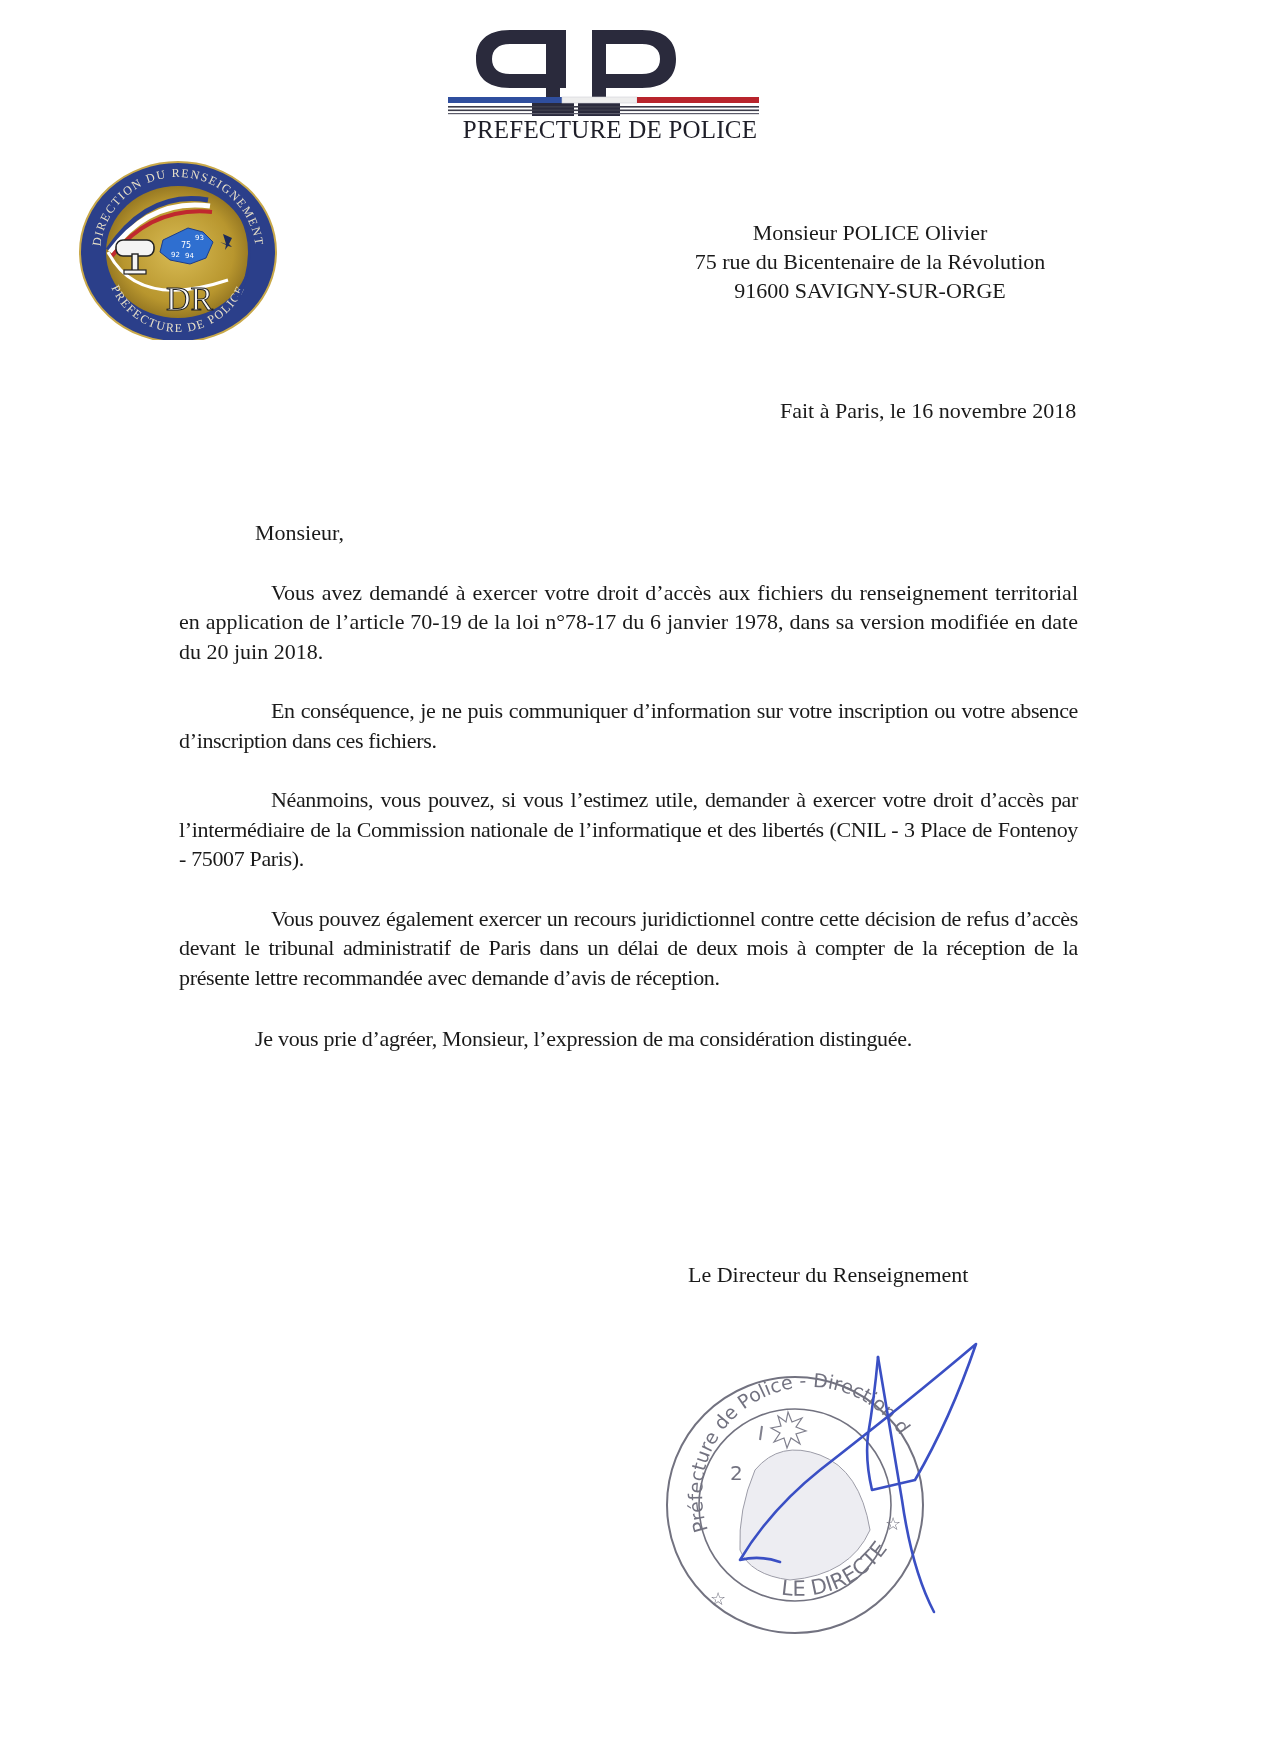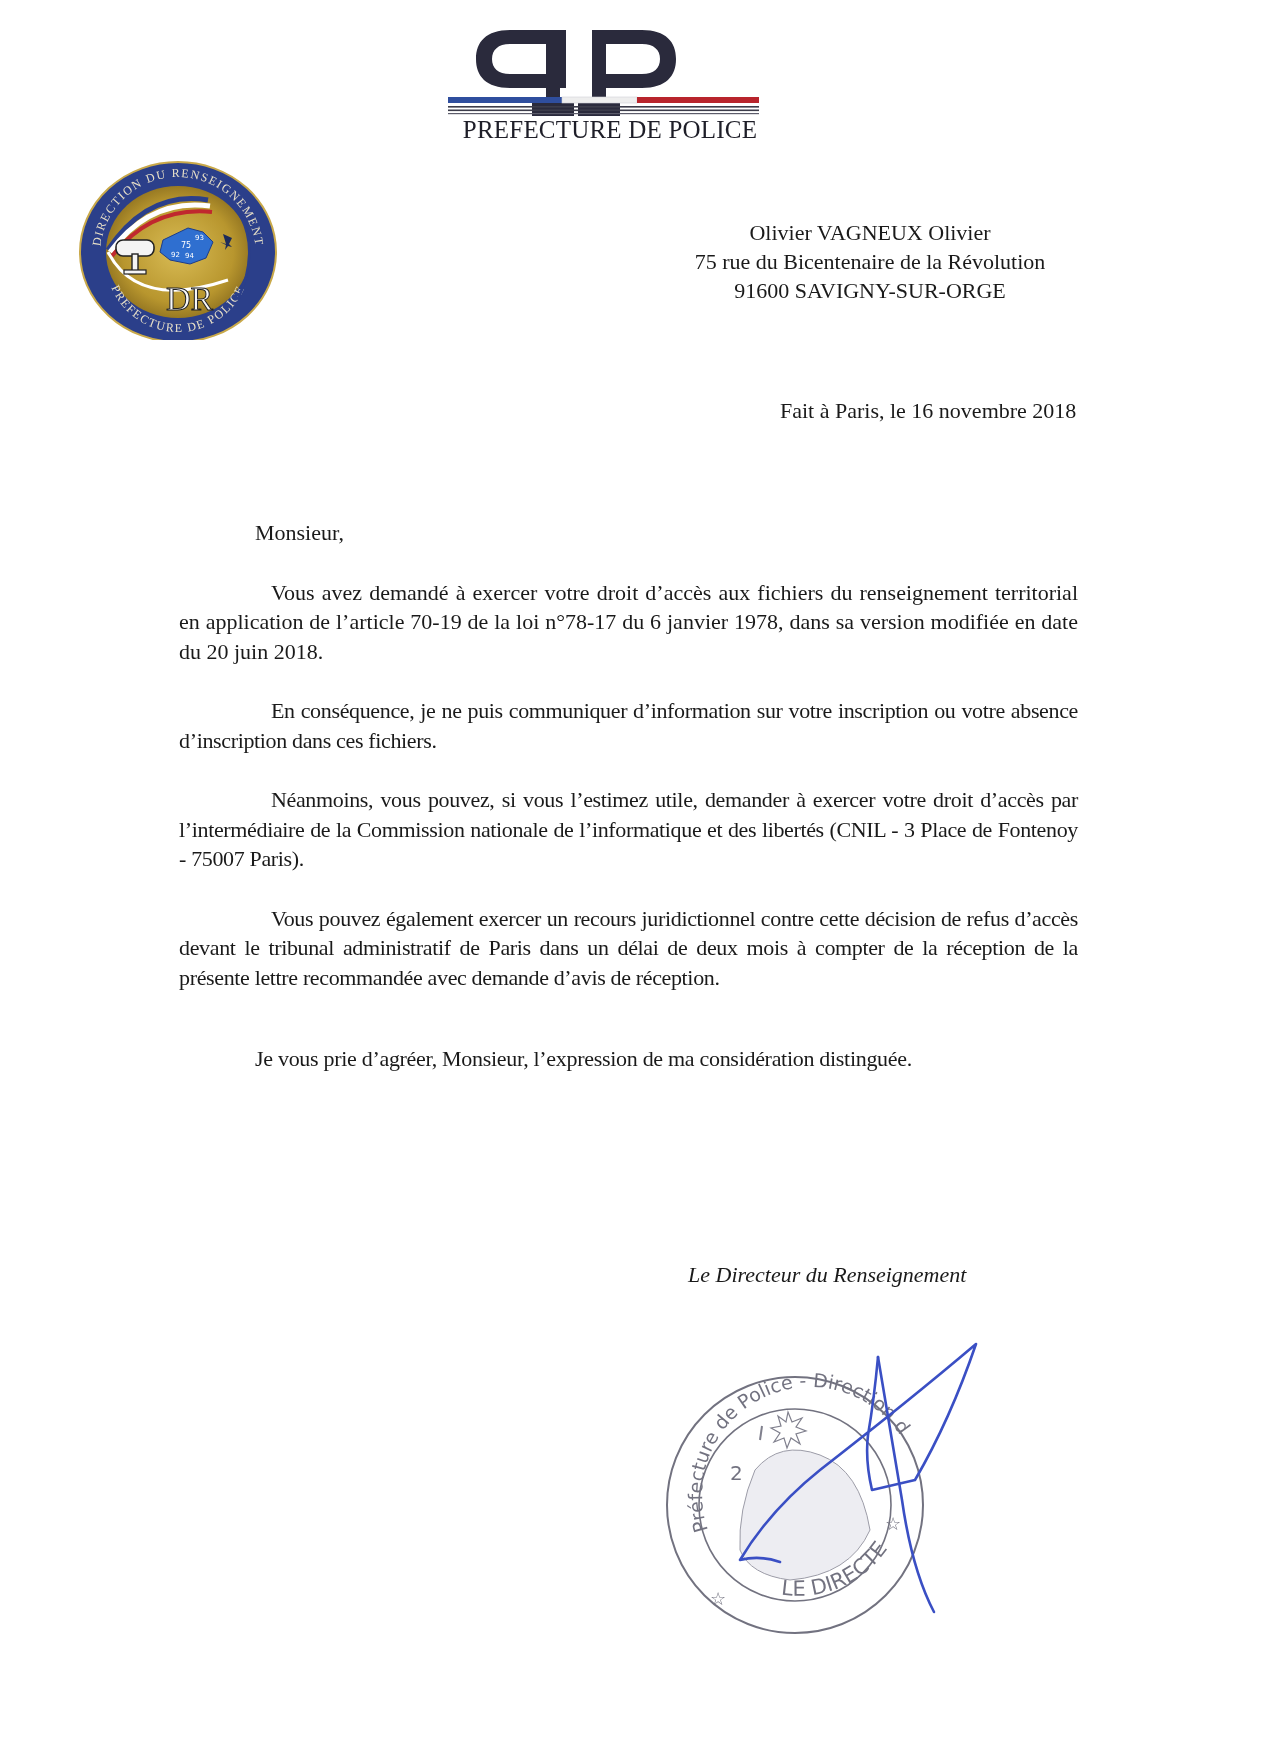--- a/index.html
+++ b/index.html
@@ -20,23 +20,23 @@
                font-size: 22px; line-height: 29px; }
     .address div { white-space: nowrap; }
 
     .date { left: 780px; top: 398px; font-size: 22px; white-space: nowrap; }
 
     
     .body { left: 163px; top: 518px; width: 915px; font-size: 22px; line-height: 29.5px; }
     .salutation { margin-left: 92px; margin-bottom: 30px; }
     .para { text-align: justify; text-indent: 92px; margin: 0 0 30px 16px; }
     .para.condensed { font-stretch: condensed; letter-spacing: -0.35px; }
-    .closing { margin-left: 92px; margin-top: 52px; letter-spacing: -0.3px; }
+    .closing { margin-left: 92px; margin-top: 32px; letter-spacing: -0.3px; }
 
-    .signatory { left: 688px; top: 1262px; font-size: 22px; white-space: nowrap; font-style: italic; }
+    .signatory { left: 688px; top: 1262px; font-size: 22px; white-space: nowrap; }
 
     .seal { left: 660px; top: 1330px; width: 360px; height: 310px; }
   </style>
 </head>
 <body>
 
 <svg class="abs pp-logo" viewBox="0 0 320 110">
 
   <path d="M62 2 H118 V60 H112 V74 H126 V88 H84 V74 H98 V60 H62 C38 60 28 48 28 31 C28 14 38 2 62 2 Z M62 16 C50 16 44 22 44 31 C44 40 50 46 62 46 H98 V16 Z" fill="#2a2a3c"></path>
 
@@ -85,21 +85,21 @@
   <path d="M145 74 l3 10 l-6 -2 l6 3 l-1 5 l3 -4 l4 1 l-3 -3 l3 -6 z" fill="#1c2a5a"></path>
 
   <rect x="38" y="80" width="38" height="16" rx="7" fill="#f4f4f4" stroke="#222" stroke-width="1.6"></rect>
   <rect x="54" y="94" width="6" height="18" fill="#f4f4f4" stroke="#222" stroke-width="1.4"></rect>
   <rect x="46" y="110" width="22" height="4" fill="#f4f4f4" stroke="#222" stroke-width="1.2"></rect>
 
   <text x="88" y="150" font-size="34" font-family="Liberation Serif, serif" fill="#f8f8f8" stroke="#222" stroke-width="1">DR</text>
 </svg>
 
 <div class="abs address">
-  <div>Olivier VAGNEUX Olivier</div>
+  <div>Monsieur POLICE Olivier</div>
   <div>75 rue du Bicentenaire de la Révolution</div>
   <div>91600 SAVIGNY-SUR-ORGE</div>
 </div>
 
 <div class="abs date">Fait à Paris, le 16 novembre 2018</div>
 
 <div class="abs body">
   <div class="salutation">Monsieur,</div>
   <p class="para">Vous avez demandé à exercer votre droit d’accès aux fichiers du renseignement territorial en application de l’article 70-19 de la loi n°78-17 du 6 janvier 1978, dans sa version modifiée en date du 20 juin 2018.</p>
   <p class="para condensed">En conséquence, je ne puis communiquer d’information sur votre inscription ou votre absence d’inscription dans ces fichiers.</p>

